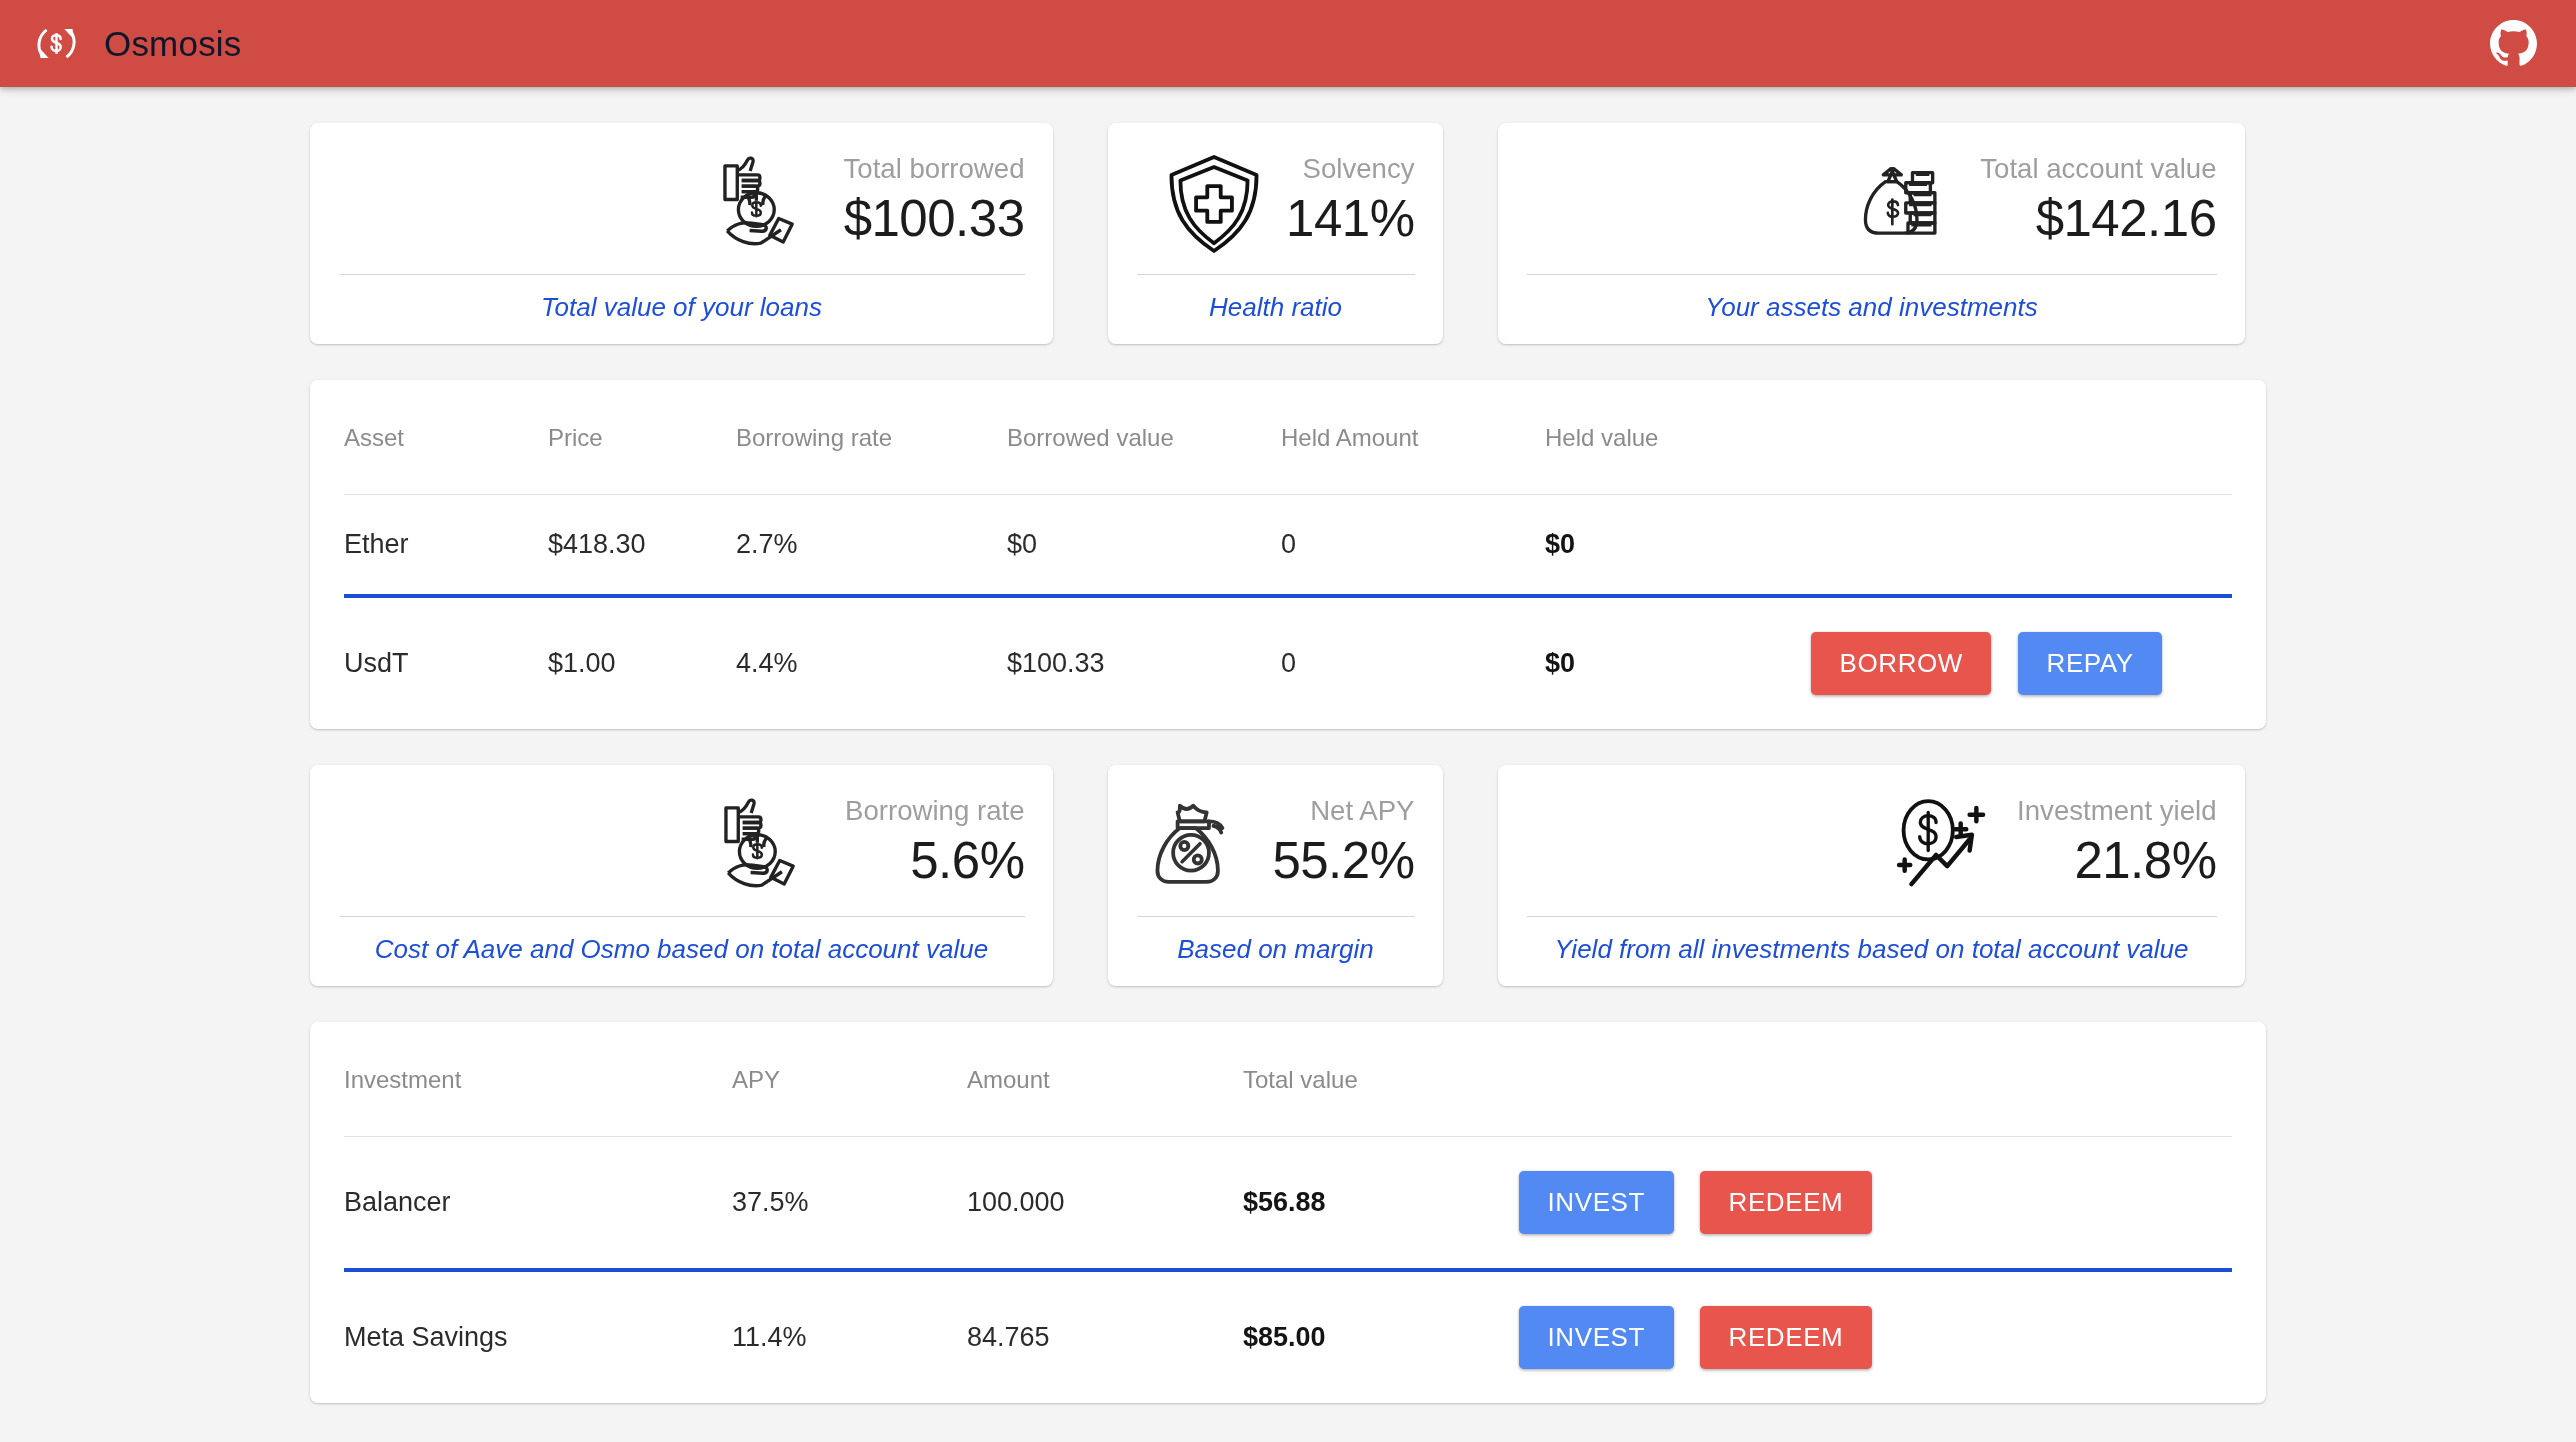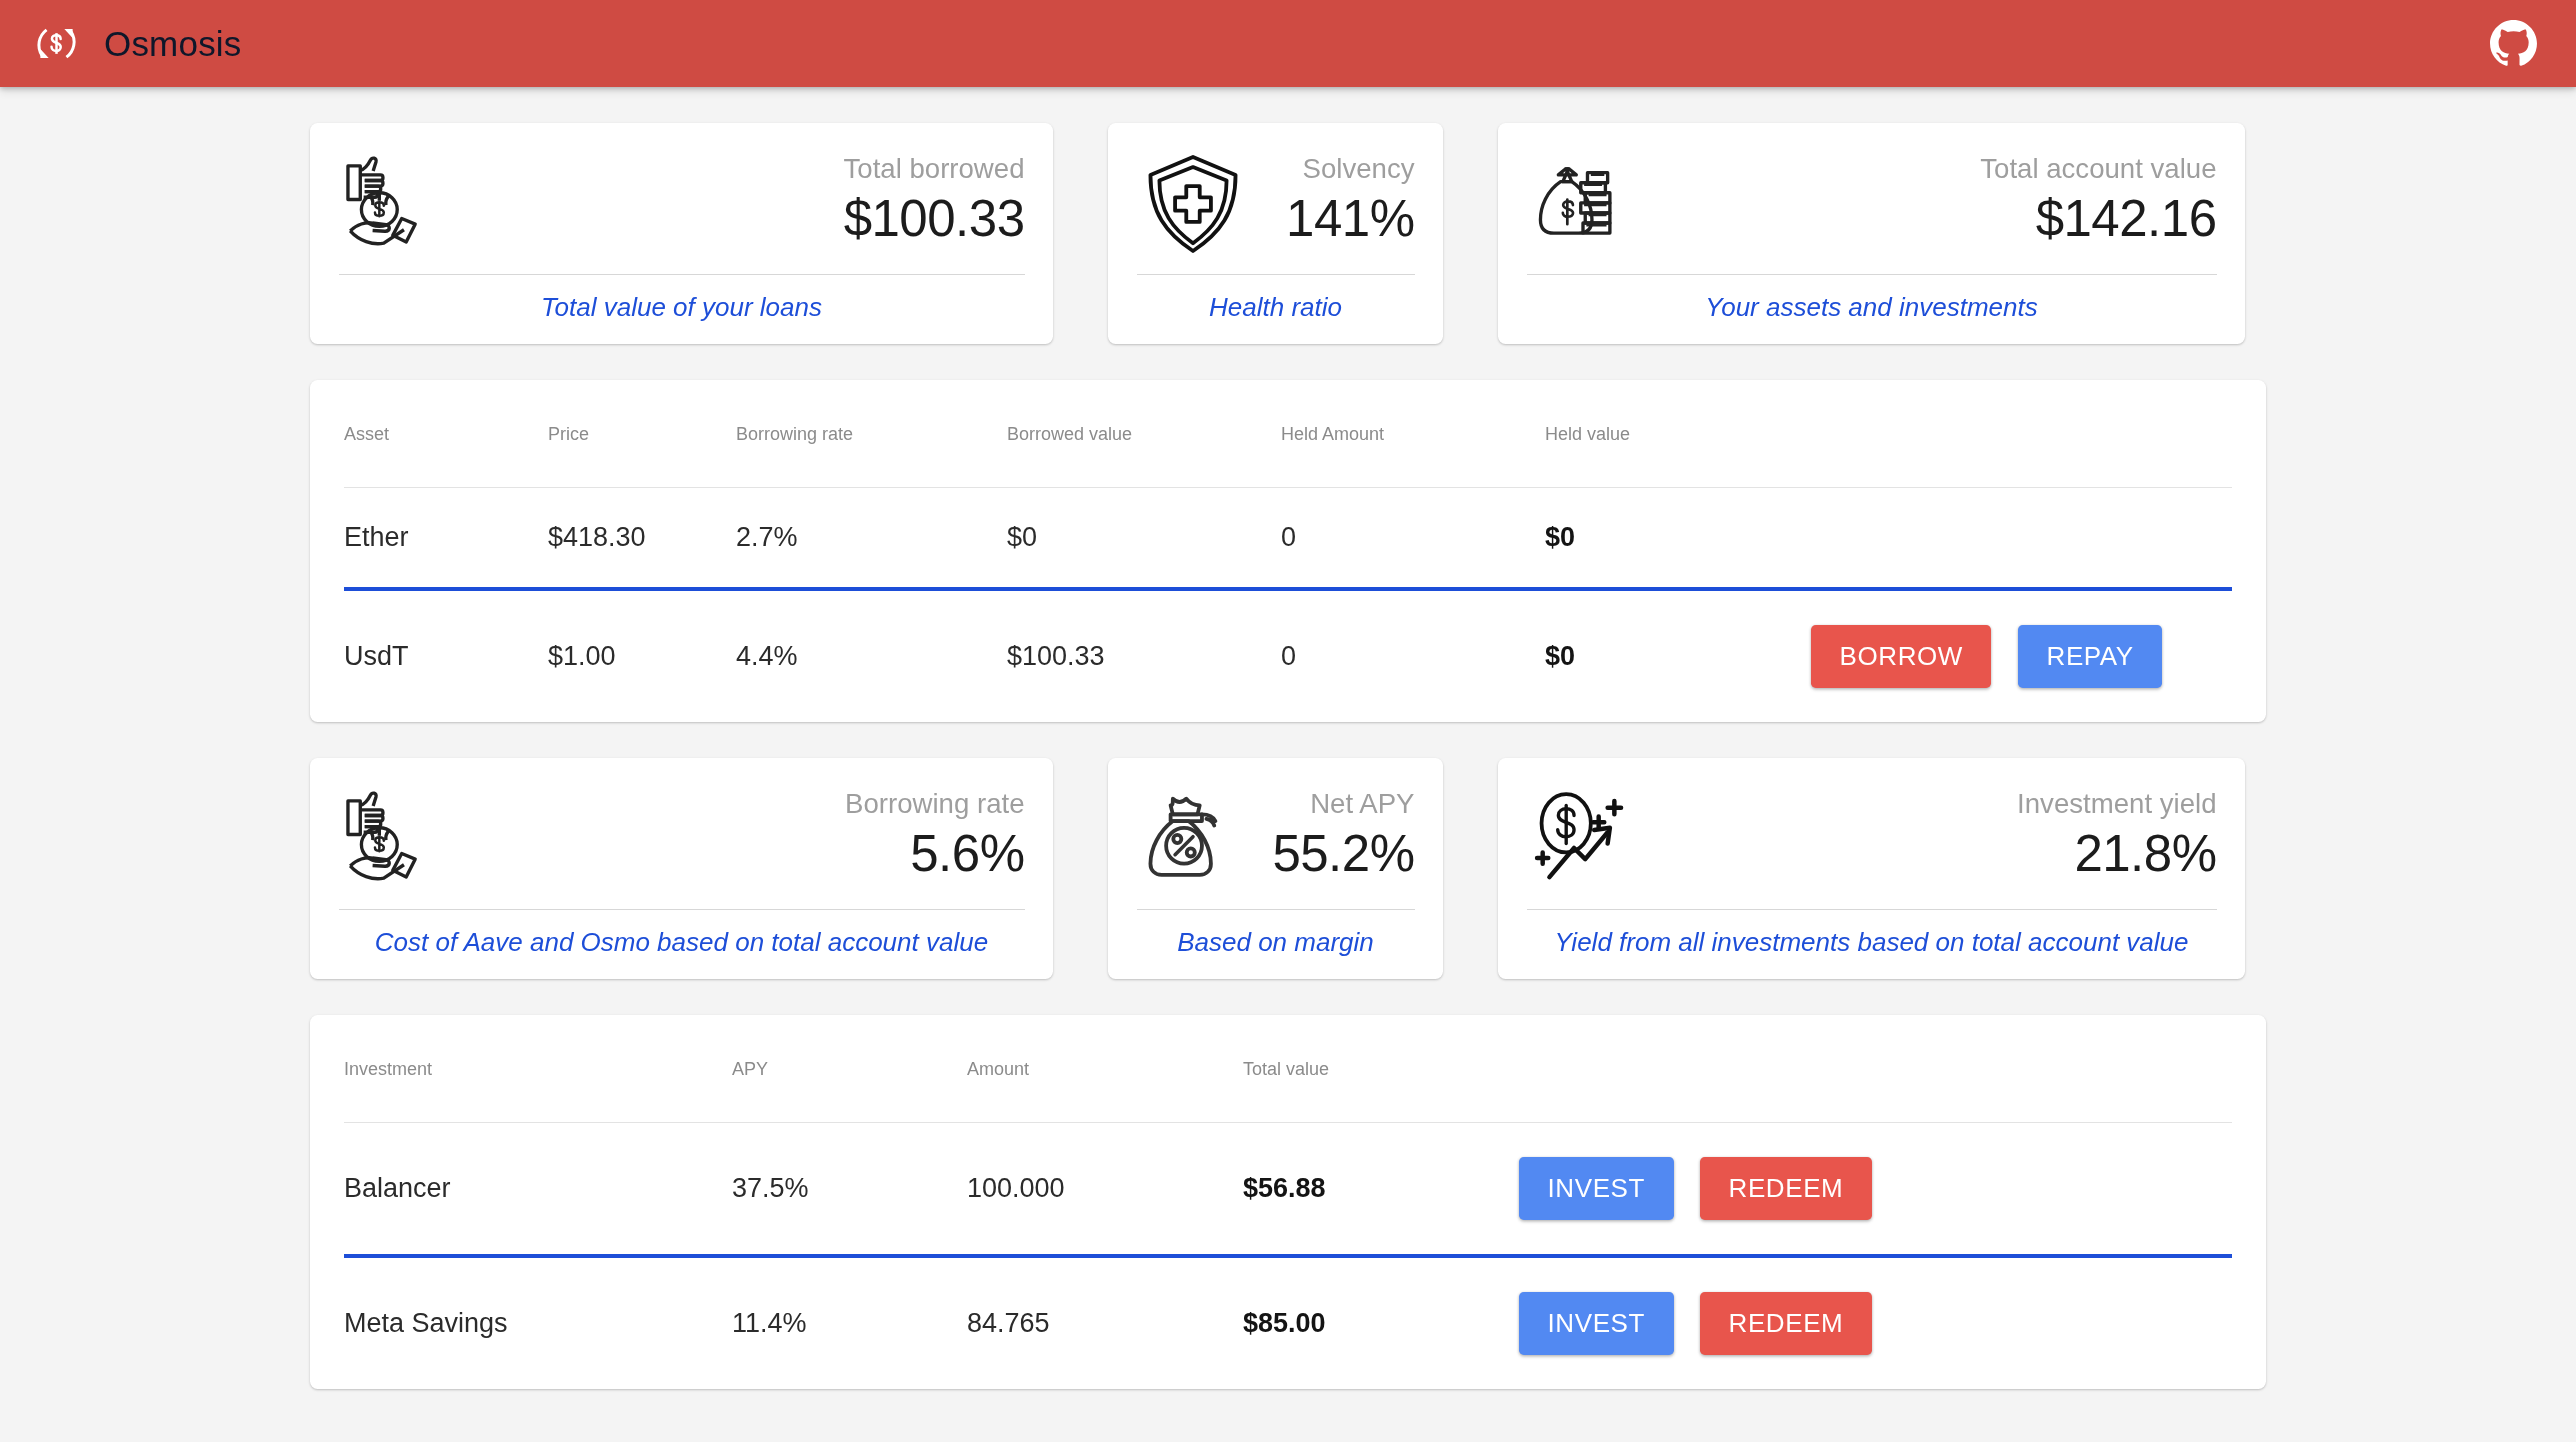--- a/index.html
+++ b/index.html
@@ -60,21 +60,21 @@
     display: flex;
     flex-direction: column;
   }
   .stat-card.wide   { width: 743px; }
   .stat-card.narrow { width: 335px; }
   .stat-card.wide2  { width: 747px; }
 
   .stat-top {
     display: flex;
     align-items: flex-start;
-    justify-content: space-between;
+    justify-content: flex-end;
     min-height: 120px;
     gap: 16px;
   }
   .stat-icon { width: 112px; height: 112px; flex: 0 0 auto; }
   .stat-icon svg { display: block; width: 100%; height: 100%; }
   .stat-text {
     display: flex;
     flex-direction: column;
     align-items: flex-end;
     justify-content: flex-start;
@@ -113,21 +113,21 @@
     background: #ffffff;
     border-radius: 7.6px;
     box-shadow: 0 1px 2.9px rgba(0,0,0,0.13), 0 1px 1.9px rgba(0,0,0,0.10);
     width: 100%;
     margin-bottom: 36px;
     padding: 0 34px;
   }
   table { width: 100%; border-collapse: collapse; }
   thead th {
     text-align: left;
-    font-size: 18px;
+    font-size: 24px;
     font-weight: 400;
     color: #8b8b8b;
     padding: 44px 0 42px 0;
     border-bottom: 1px solid #e3e3e3;
     white-space: nowrap;
   }
   tbody td {
     font-size: 27px;
     color: #2b2b2b;
     font-weight: 400;

